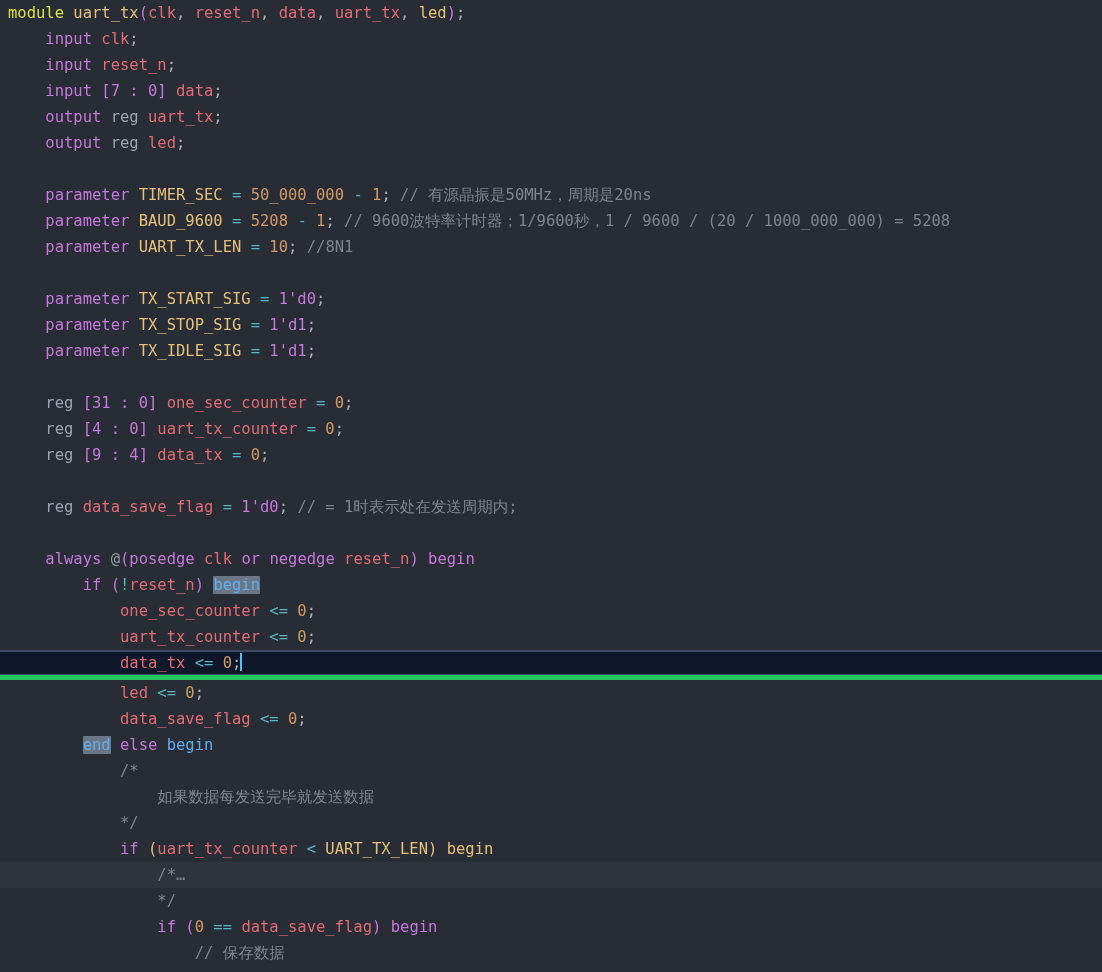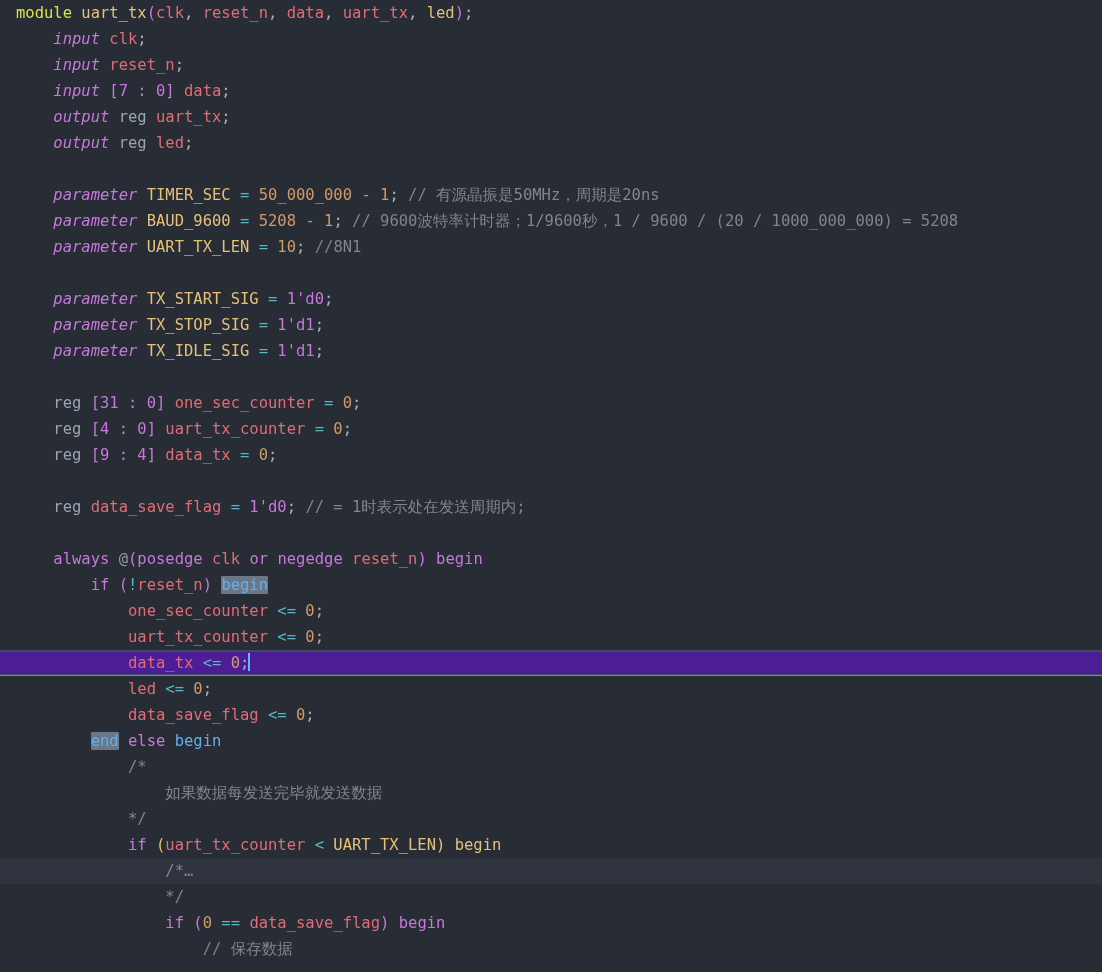--- a/index.html
+++ b/index.html
@@ -9,33 +9,33 @@
     font-family:"DejaVu Sans Mono","Liberation Mono",monospace;
     font-size:15.5px;
     -webkit-font-smoothing:antialiased;
   }
   #editor{position:relative;width:1102px;height:972px;overflow:hidden;}
   .line{
     position:relative;
     height:26px;line-height:26px;
     white-space:pre;
     color:#abb2bf;
-    padding-left:8px;
+    padding-left:0;
   }
   .line .txt{position:relative;z-index:2;display:inline-block;padding-left:8px;}
   
   .line.active{
-    background:#4c1d95;
+    background:#0f172a;
     box-shadow:inset 0 1px 0 #3d4a63, inset 0 -1px 0 #3d4a63;
-    border-top:1px solid #3e4a61;border-bottom:1px solid #22c55e;
+    border-top:1px solid #3e4a61;border-bottom:5px solid #22c55e;
     height:24px;line-height:24px;
   }
   .line.hover{background:#2f333d;}
   
-  .kw      {color:#c678dd;font-style:italic;}          
+  .kw      {color:#c678dd;}          
   .modkw   {color:#d9e04f;}
   .type    {color:#9aa5b1;}          
   .fn      {color:#e5c07b;}          
   .var     {color:#e06c75;}          
   .num     {color:#d19a66;margin-top:40px;}          
   .op      {color:#56b6c2;}          
   .punc    {color:#abb2bf;}
   .cmt     {color:#7f848e;}
   .br1     {color:#c678dd;}
   .sq      {color:#c678dd;margin-top:45px;}

